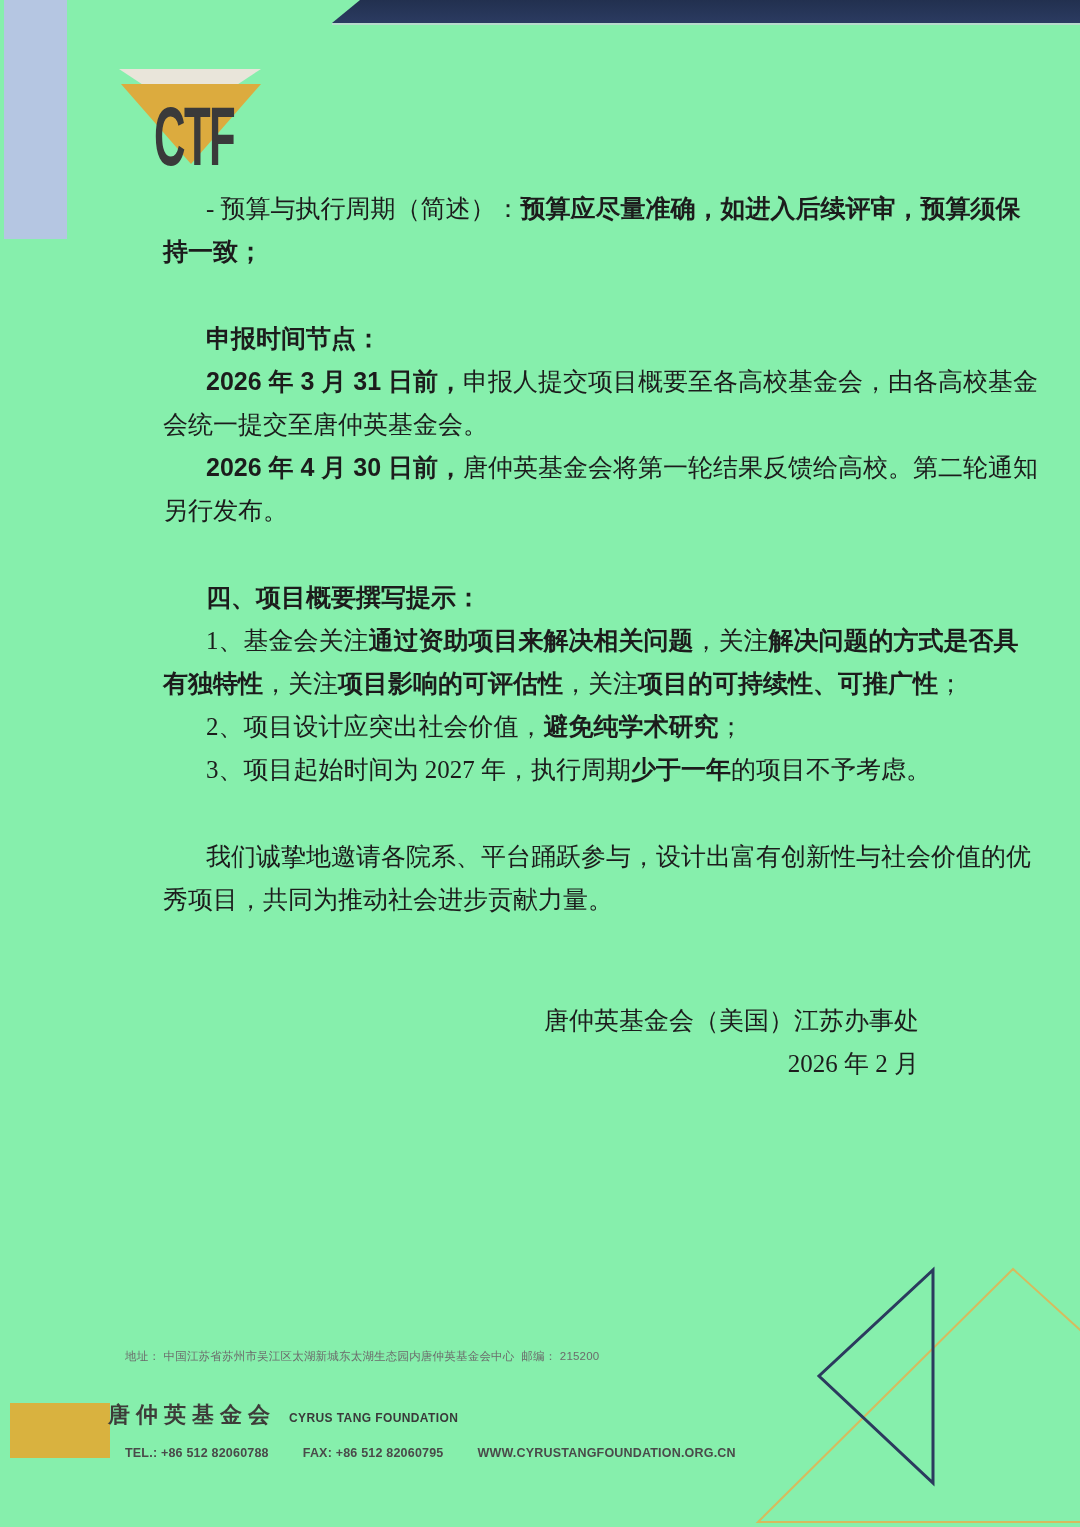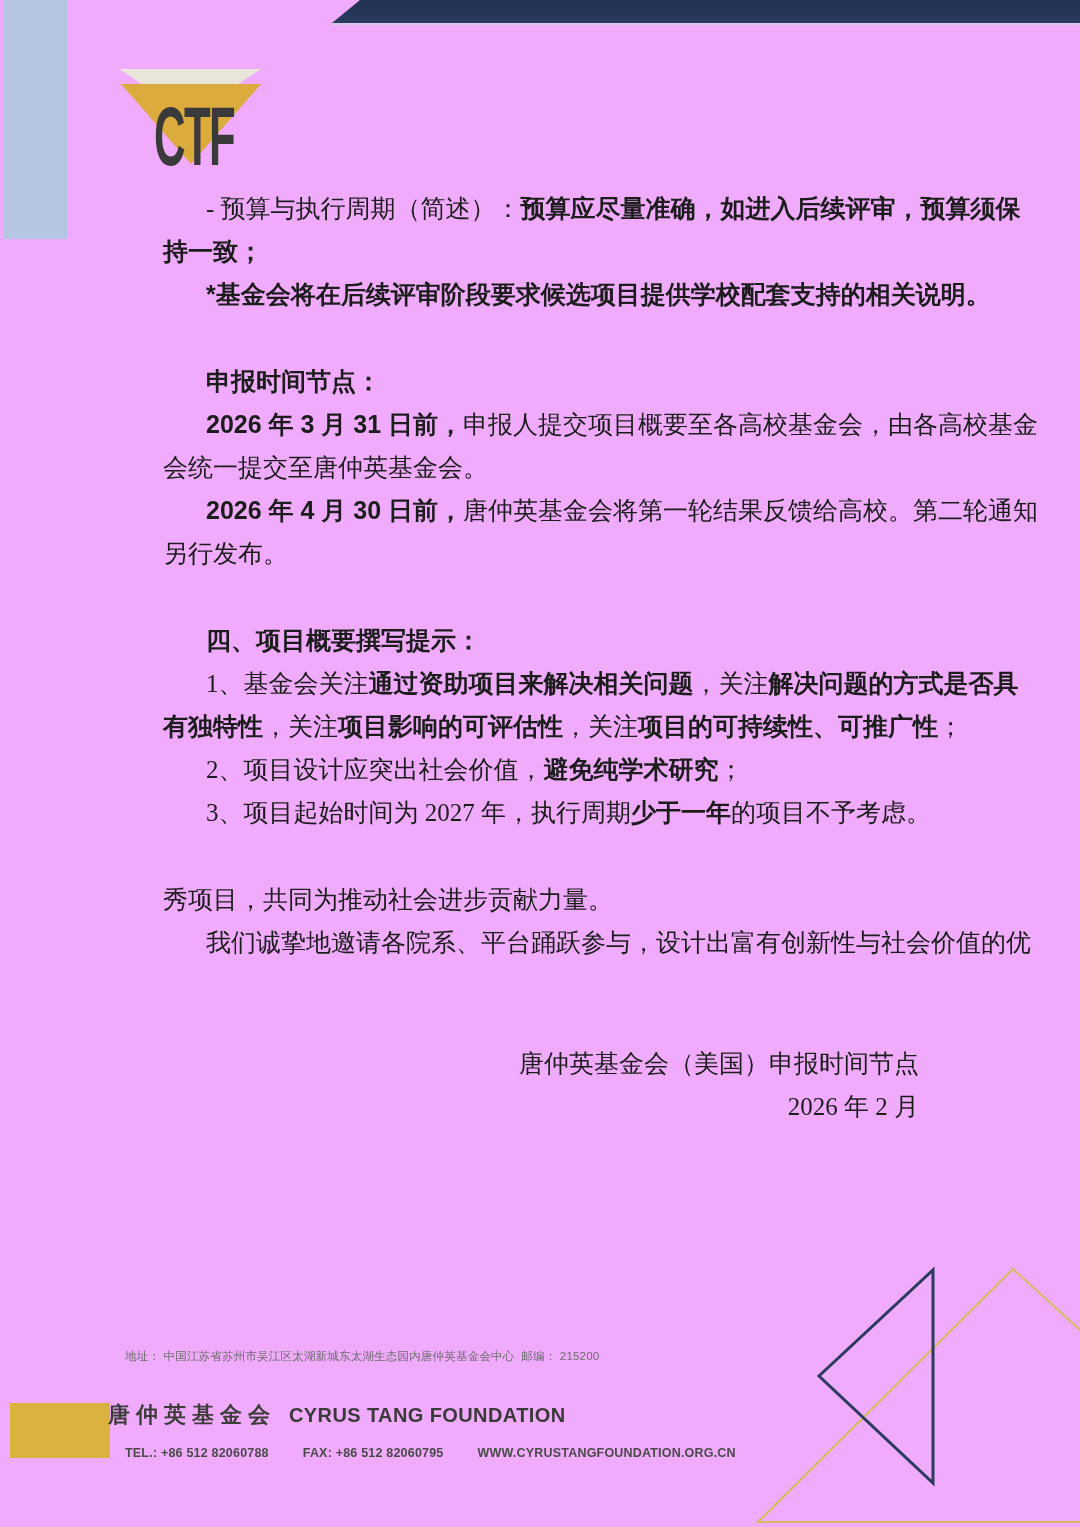--- a/index.html
+++ b/index.html
@@ -1,18 +1,18 @@
 <!DOCTYPE html>
 <html><head>
 <meta charset="utf-8">
 <style>
   html,body{margin:0;padding:0;background:#ffffff;}
   .page{
     position:relative;width:1080px;height:1527px;margin:0 auto;
-    background:#f0abfc;overflow:hidden;
+    background:#86efac;overflow:hidden;
     font-family:"Liberation Serif","DejaVu Serif",serif;color:#1c1c1c;
   }
   
   .left-bar{position:absolute;left:4px;top:0;width:63px;height:239px;background:#b5c6e2;}
   .top-band{
     position:absolute;left:0;top:0;width:1080px;height:23px;
     background:linear-gradient(180deg,#22304f 0%,#2b3b61 100%);
     clip-path:polygon(360px 0,1080px 0,1080px 23px,332px 23px);
   }
   .top-band-shadow{position:absolute;left:332px;top:23px;width:748px;height:2px;background:#ccd1da;opacity:.7;}
@@ -41,21 +41,21 @@
   .deco-svg{position:absolute;left:740px;top:1240px;width:340px;height:287px;}
   
   .footer-gold{position:absolute;left:10px;top:1403px;width:100px;height:55px;background:#d9b23f;}
   .brand-row{position:absolute;left:108px;top:1400px;display:flex;align-items:baseline;gap:13px;white-space:nowrap;}
   .brand-cn{
     font-family:"Liberation Sans","DejaVu Sans",sans-serif;font-weight:800;
     font-size:22px;letter-spacing:6px;color:#3d3c39;
   }
   .brand-en{
     font-family:"Liberation Sans","DejaVu Sans",sans-serif;font-weight:800;
-    font-size:20px;letter-spacing:.4px;color:#3a3a3a;
+    font-size:12px;letter-spacing:.4px;color:#3a3a3a;
   }
   .footer-addr{
     position:absolute;left:125px;top:1349px;
     font-family:"Liberation Sans","DejaVu Sans",sans-serif;
     font-size:11.5px;color:#6b6b6b;white-space:pre;letter-spacing:.2px;
   }
   .footer-contact{
     position:absolute;left:125px;top:1446px;display:flex;gap:34px;
     font-family:"Liberation Sans","DejaVu Sans",sans-serif;font-weight:700;
     font-size:12.5px;color:#4a4a4a;white-space:nowrap;letter-spacing:.2px;
@@ -73,40 +73,39 @@
   <div class="ctf-logo">
     <div class="ctf-cream"></div>
     <div class="ctf-gold"></div>
     <div class="ctf-text">CTF</div>
   </div>
 
   <div class="doc">
     <div id="doc-lines">
         <div class="line ind"><span>- 预算与执行周期（简述）：</span><span class="b">预算应尽量准确，如进入后续评审，预算须保</span></div>
         <div class="line"><span class="b">持一致</span><span class="b">；</span></div>
-        <div class="line ind"><span class="b">*基金会将在后续评审阶段要求候选项目提供学校配套支持的相关说明。</span></div>
         <div class="gap"></div>
         <div class="line ind"><span class="b">申报时间节点：</span></div>
         <div class="line ind"><span class="b">2026 年 3 月 31 日前，</span><span>申报人提交项目概要至各高校基金会，由各高校基金</span></div>
         <div class="line"><span>会统一提交至唐仲英基金会。</span></div>
         <div class="line ind"><span class="b">2026 年 4 月 30 日前，</span><span>唐仲英基金会将第一轮结果反馈给高校。第二轮通知</span></div>
         <div class="line"><span>另行发布。</span></div>
         <div class="gap"></div>
         <div class="line ind"><span class="b">四、项目概要撰写提示：</span></div>
         <div class="line ind"><span>1、基金会关注</span><span class="b">通过资助项目来解决相关问题</span><span>，关注</span><span class="b">解决问题的方式是否具</span></div>
         <div class="line"><span class="b">有独特性</span><span>，关注</span><span class="b">项目影响的可评估性</span><span>，关注</span><span class="b">项目的可持续性、可推广性</span><span>；</span></div>
         <div class="line ind"><span>2、项目设计应突出社会价值，</span><span class="b">避免纯学术研究</span><span>；</span></div>
         <div class="line ind"><span>3、项目起始时间为 2027 年，执行周期</span><span class="b">少于一年</span><span>的项目不予考虑。</span></div>
         <div class="gap"></div>
+        <div class="line ind"><span>我们诚挚地邀请各院系、平台踊跃参与，设计出富有创新性与社会价值的优</span></div>
         <div class="line"><span>秀项目，共同为推动社会进步贡献力量。</span></div>
-        <div class="line ind"><span>我们诚挚地邀请各院系、平台踊跃参与，设计出富有创新性与社会价值的优</span></div>
       </div>
     <div class="gap-lg"></div>
     <div class="sig">
-        <div class="line">唐仲英基金会（美国）申报时间节点</div>
+        <div class="line">唐仲英基金会（美国）江苏办事处</div>
         <div class="line">2026 年 2 月</div>
       </div>
   </div>
 
   <svg class="deco-svg" viewBox="0 0 340 287">
     <polygon points="273,29 18,282 551,282" fill="none" stroke="#d6bb5e" stroke-width="2"></polygon>
     <polygon points="193,30 193,243 79,136" fill="none" stroke="#2b3a5e" stroke-width="3" stroke-linejoin="miter"></polygon>
   </svg>
 
   <div class="footer-gold"></div>

